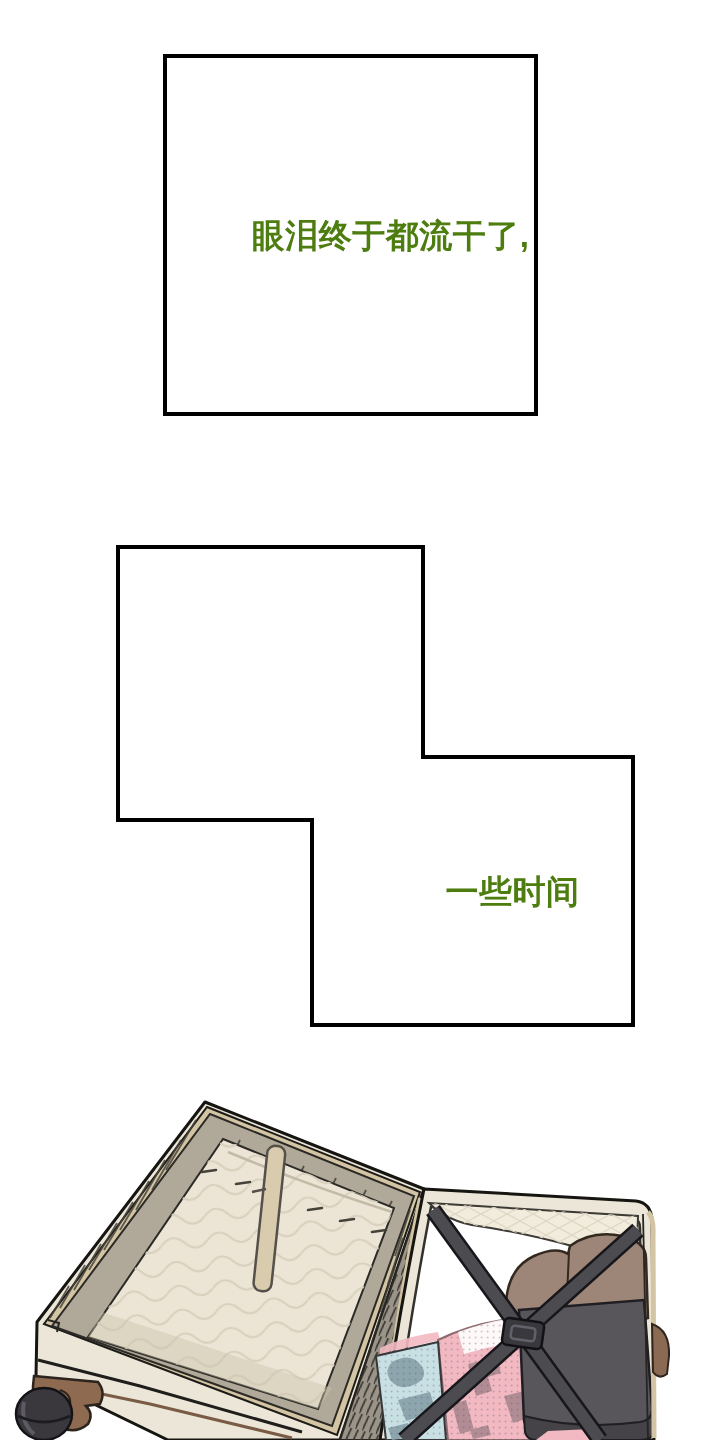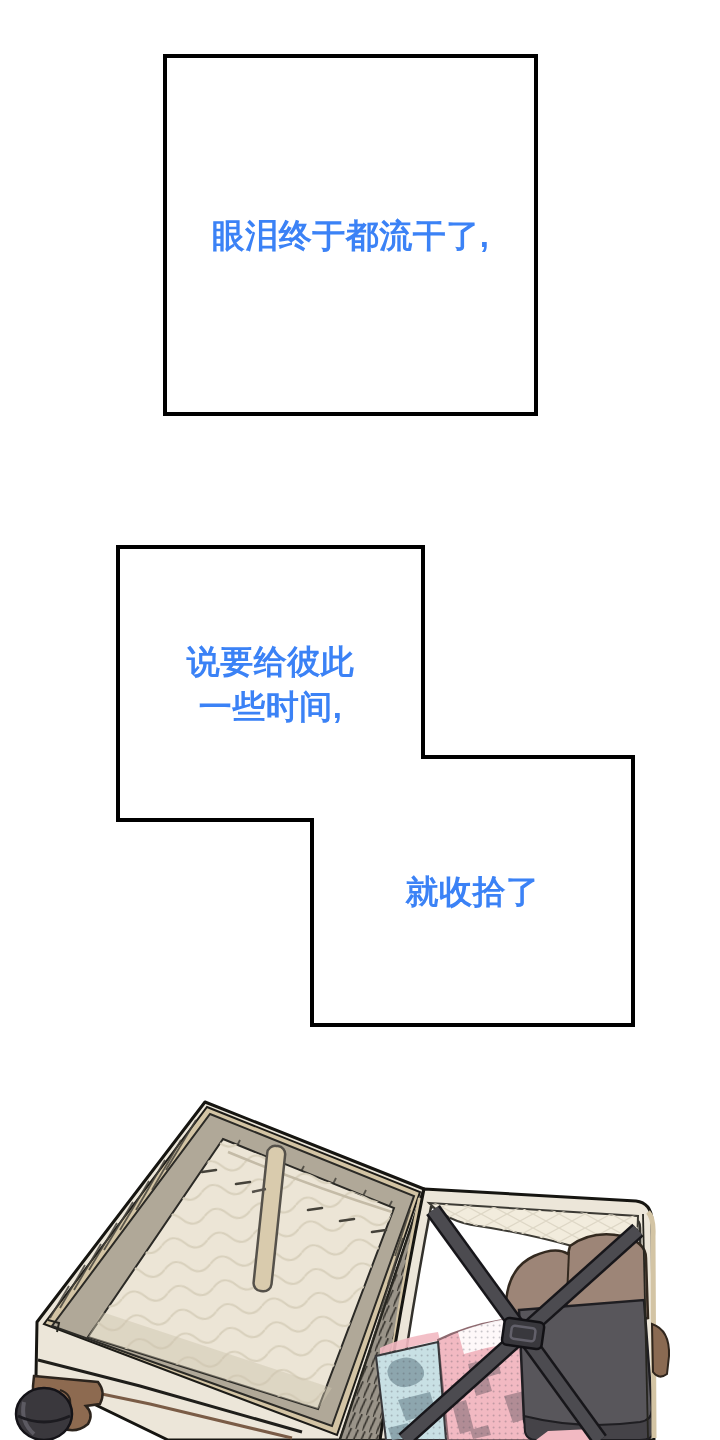--- a/index.html
+++ b/index.html
@@ -1,20 +1,20 @@
 <!DOCTYPE html>
 <html><head>
 <meta charset="utf-8">
 <style>
   html,body{margin:0;padding:0;background:#ffffff;}
   #page{position:relative;width:720px;height:1440px;background:#ffffff;overflow:hidden;
         font-family:"Liberation Sans","DejaVu Sans",sans-serif;}
   .caption{position:absolute;display:flex;align-items:center;justify-content:center;
            text-align:center;font-weight:700;font-size:33px;line-height:45px;
-           letter-spacing:0.5px;color:#3b82f6;}
+           letter-spacing:0.5px;color:#4d7c0f;margin-left:40px;}
   #panel1{position:absolute;left:163px;top:54px;width:375px;height:362px;
           border:4px solid #000;background:#fff;box-sizing:border-box;}
   #lshape-svg{position:absolute;left:112px;top:541px;}
   #cap1{left:163px;top:54px;width:375px;height:362px;}
   #cap2{left:118px;top:547px;width:305px;height:273px;}
   #cap3{left:312px;top:757px;width:321px;height:268px;}
   #suitcase{position:absolute;left:0px;top:1060px;}
 </style>
 </head>
 <body>
@@ -24,29 +24,23 @@
   <div id="panel1"></div>
   <div class="caption" id="cap1">
     <div>
       <div>眼泪终于都流干了,</div>
     </div>
   </div>
 
   <svg id="lshape-svg" width="527" height="490" viewBox="-6 -6 527 490">
     <path d="M0,0 H305 V210 H515 V478 H194 V273 H0 Z" fill="#ffffff" stroke="#000000" stroke-width="4" stroke-linejoin="miter"></path>
   </svg>
-  <div class="caption" id="cap2">
-    <div>
-      <div>说要给彼此</div>
-      <div>一些时间,</div>
-    </div>
-  </div>
   <div class="caption" id="cap3">
     <div>
-      <div>就收拾了</div>
+      <div>一些时间</div>
     </div>
   </div>
 
   <svg id="suitcase" width="720" height="380" viewBox="0 0 720 380" aria-label="An open suitcase seen at an angle: empty cream quilted lid on the left with a central strap, the right half packed with clothes (pink and blue printed garments, a dark grey pouch, a taupe roll) secured by crossed dark straps with a buckle, a single brown-mounted wheel at the lower left.">
     <defs>
       <pattern id="quilt" patternUnits="userSpaceOnUse" width="46" height="24" patternTransform="rotate(-7)">
         <path d="M0,12 Q11.5,0 23,12 Q34.5,24 46,12" fill="none" stroke="#d8d0bc" stroke-width="2"></path>
       </pattern>
       <pattern id="diam" patternUnits="userSpaceOnUse" width="26" height="14">
         <path d="M0,7 L13,0 L26,7 L13,14 Z" fill="none" stroke="#ded7c6" stroke-width="1.4"></path>

